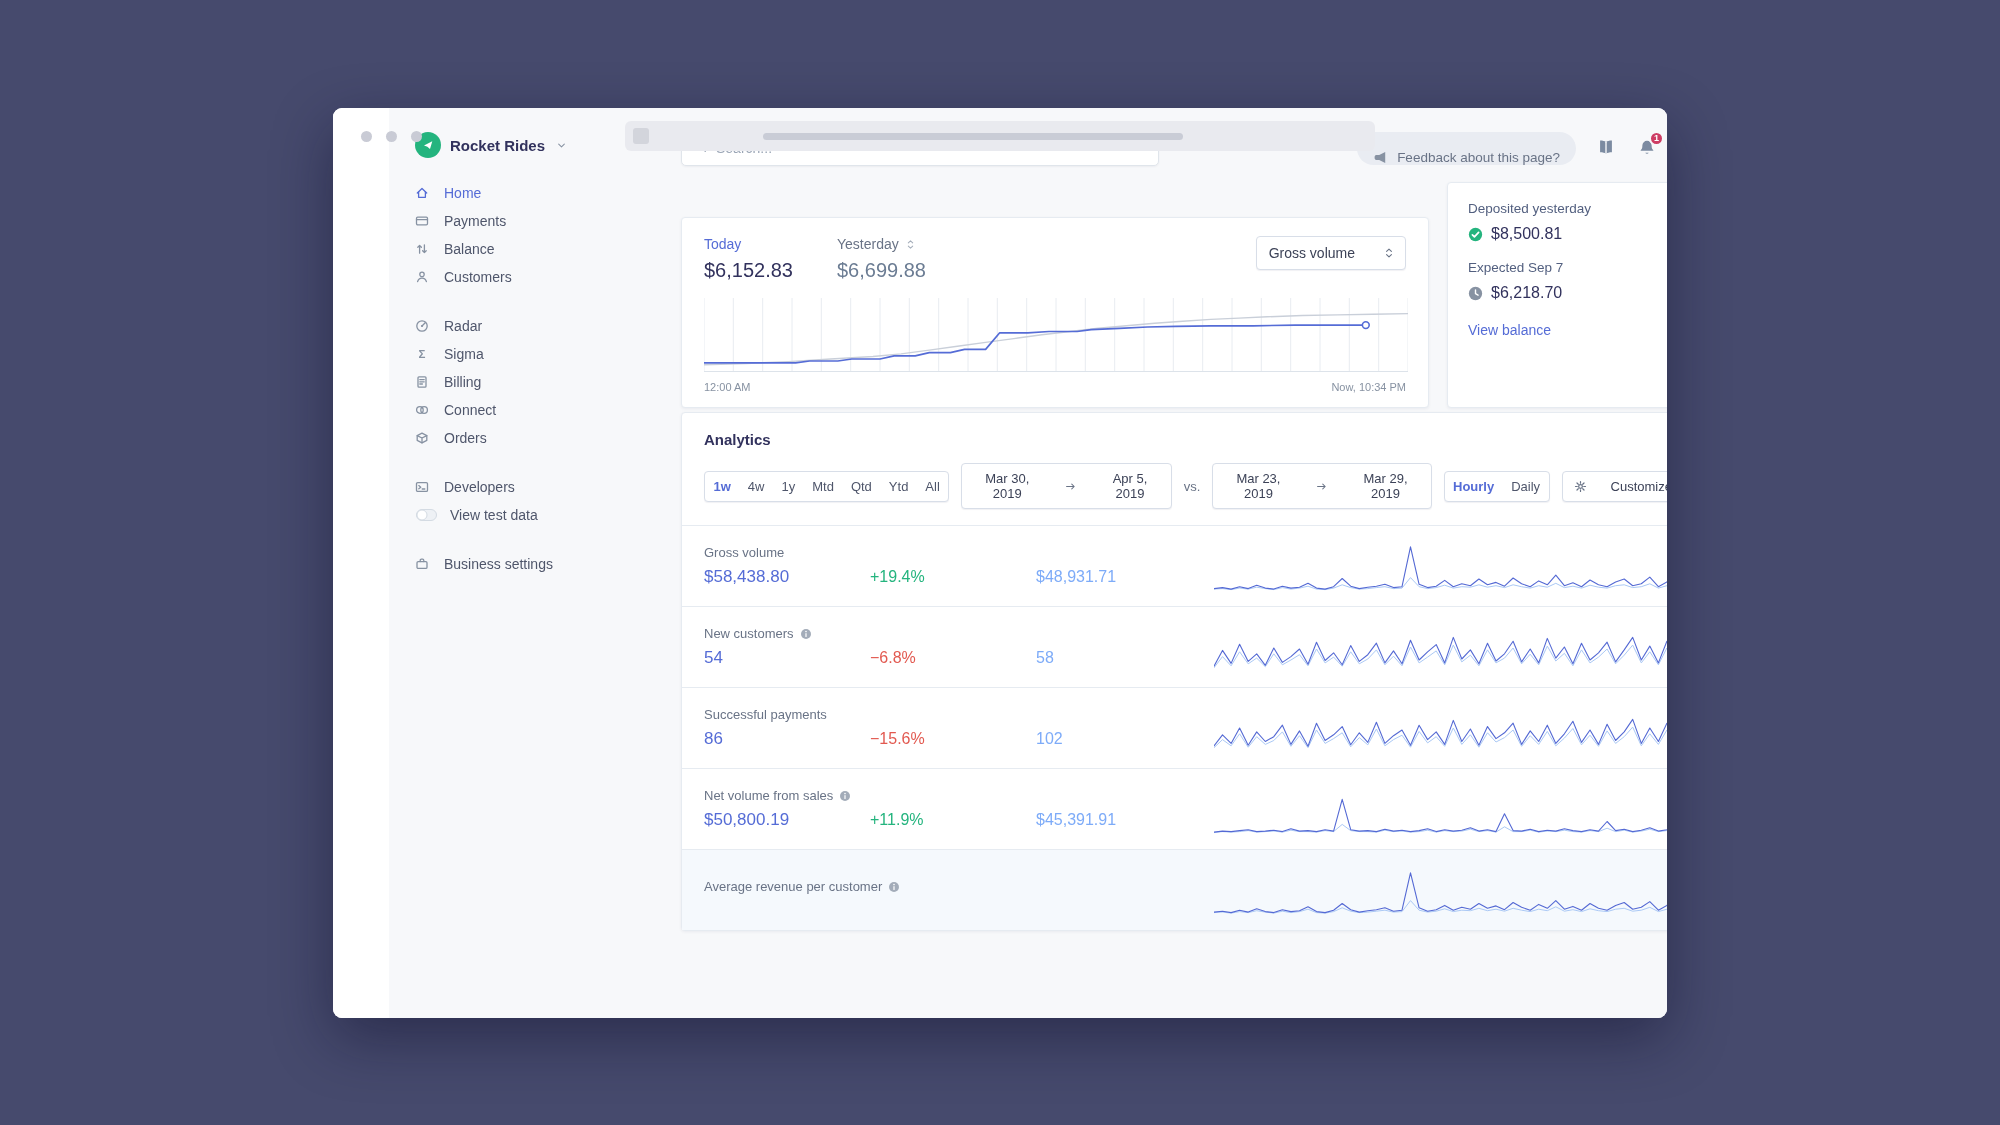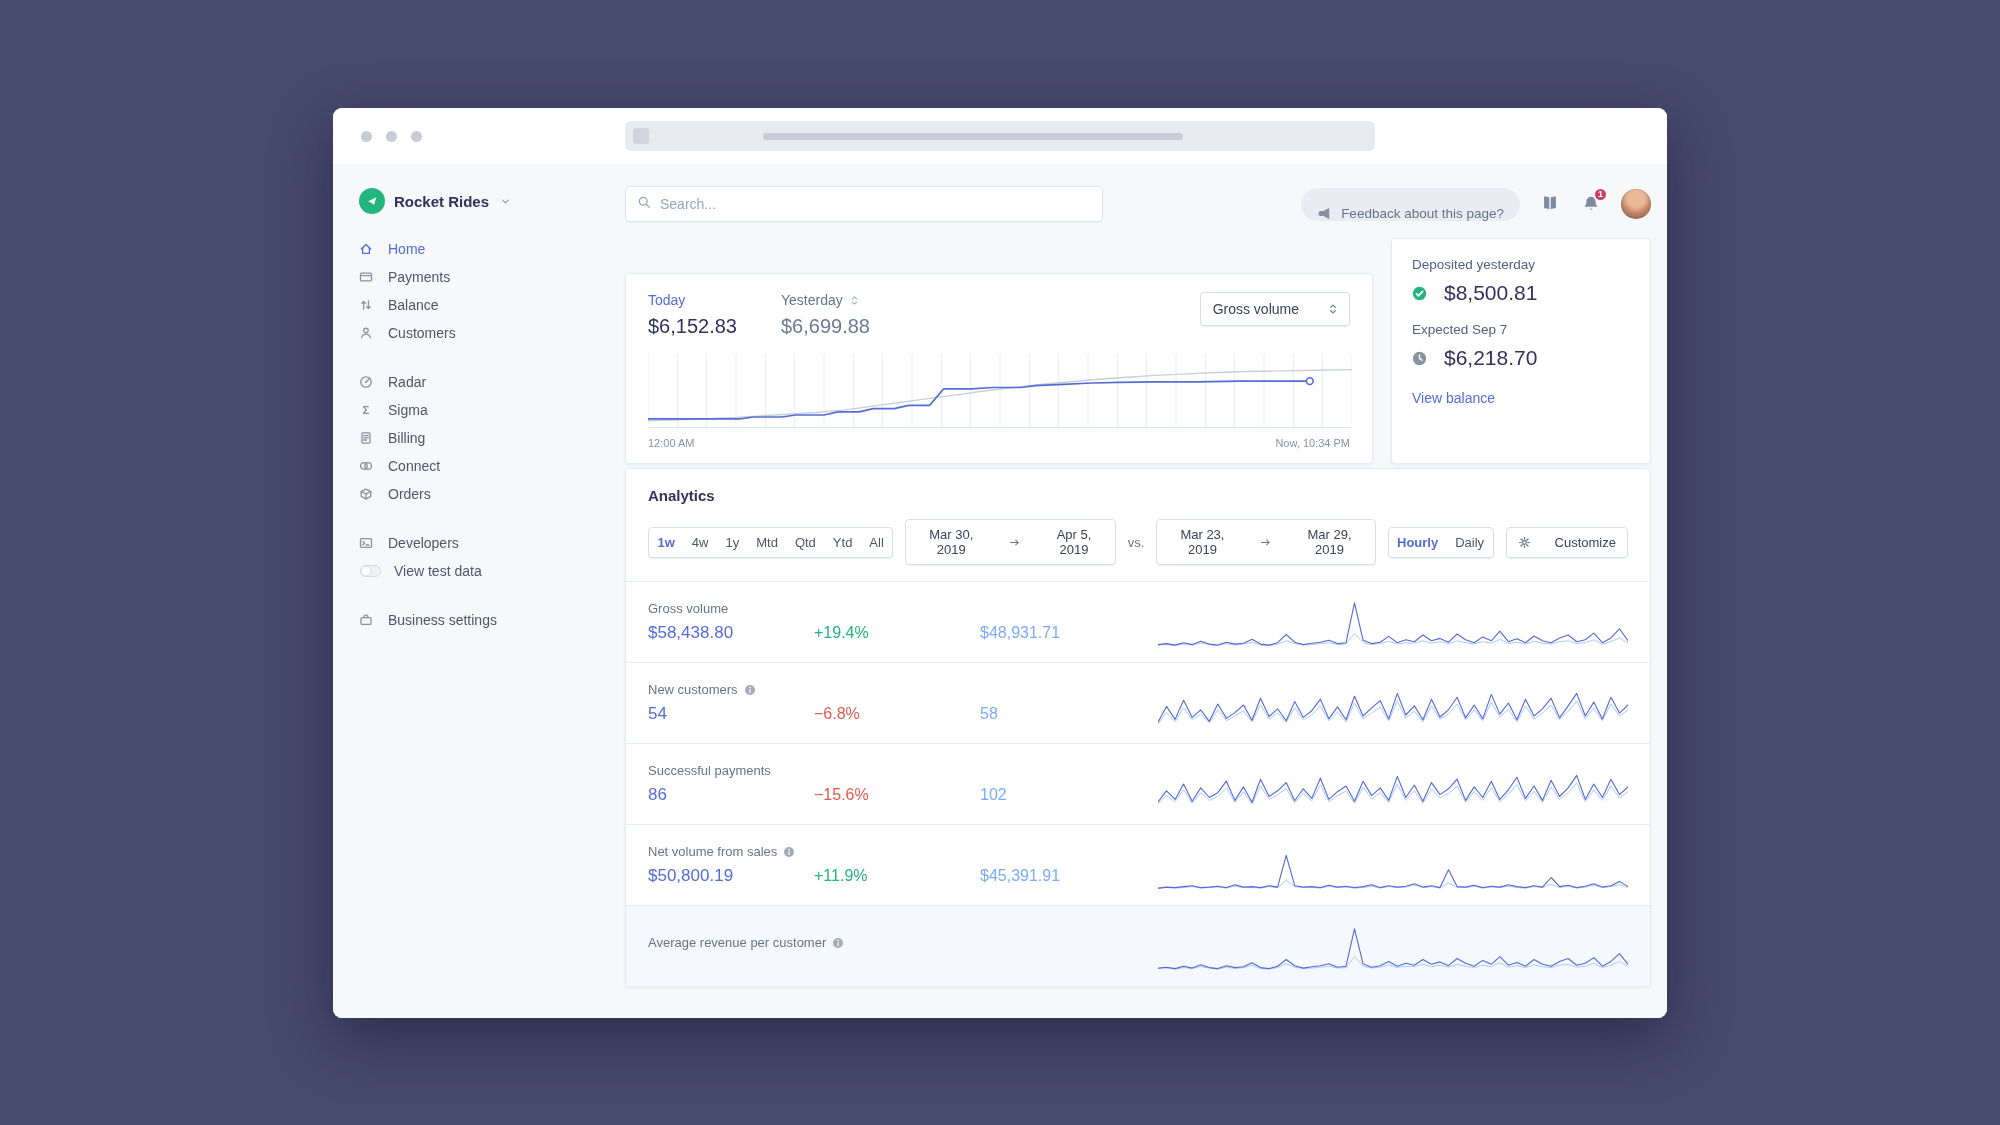--- a/index.html
+++ b/index.html
@@ -1,21 +1,21 @@
 <!DOCTYPE html>
 <html><head>
 <meta charset="utf-8">
 <style>
   * { box-sizing: border-box; margin: 0; padding: 0; }
   html,body { width:2000px; height:1125px; }
   body { background:#464a6d; font-family:"Liberation Sans", sans-serif; }
   .stage { position:relative; width:2000px; height:1125px; overflow:hidden; }
 
   .browser { position:absolute; left:333px; top:108px; width:1334px; height:910px;
-    background:#fff; border-radius:9px; overflow:hidden; display:flex; flex-direction:column;
+    background:#fff; border-radius:9px; overflow:hidden; display:flex; 
     box-shadow:0 20px 60px rgba(10,12,40,.45); }
 
   
   .chrome { flex:0 0 56px; background:#fff; position:relative; }
   .traffic { position:absolute; left:28px; top:23px; display:flex; gap:14px; }
   .tdot { width:11px; height:11px; border-radius:50%; background:#c9cbd5; }
   .urlbar { position:absolute; left:292px; top:13px; width:750px; height:30px; background:#e9eaef;
     border-radius:6px; display:flex; align-items:center; padding:0 8px; }
   .url-square { width:16px; height:16px; border-radius:3px; background:#d3d5dc; flex:0 0 auto; }
   .url-line { height:7px; width:420px; border-radius:4px; background:#c9ccd6; margin:0 auto; transform:translateX(-35px); }
@@ -68,21 +68,21 @@
   .ov-col.yesterday .ov-val { color:#6b7c93; }
   .select { margin-left:auto; display:flex; align-items:center; gap:28px; height:34px; padding:0 10px 0 12px;
     background:#fff; border:1px solid #d8dee8; border-radius:4px; font-size:14px; color:#3c4257;
     box-shadow:0 1px 1px rgba(50,50,93,.07); cursor:pointer; font-family:inherit; }
   .select .ic { color:#697386; display:flex; }
   .ov-chart { margin-top:14px; }
   .ov-x { display:flex; justify-content:space-between; font-size:11px; color:#8792a2; margin-top:5px; padding-bottom:4px; }
 
   .balance-card { width:260px; padding:18px 20px; }
   .b-lbl { font-size:13.5px; color:#525f7f; margin-bottom:9px; }
-  .b-row { display:flex; align-items:center; gap:17px; font-size:21px; color:#32325d; margin-bottom:17px;text-align:right; }
+  .b-row { display:flex; align-items:center; gap:8px; font-size:16px; color:#32325d; margin-bottom:17px;text-align:right; }
   .b-row .ic { display:flex; }
   .b-link { font-size:14px; color:#556cd6; cursor:pointer; display:inline-block; margin-top:3px; }
 
   
   .analytics-card { margin-top:4px; }
   .an-head { padding:18px 22px 15px; font-size:15px; font-weight:bold; color:#32325d; }
   .an-controls { display:flex; align-items:center; gap:12px; padding:0 22px 16px; }
   .seg { display:flex; align-items:center; background:#fff; border:1px solid #d8dee8; border-radius:4px; box-shadow:0 1px 1px rgba(50,50,93,.07); }
   .seg button { border:none; background:none; font-size:13px; color:#4f566b; padding:7px 8.5px; cursor:pointer; font-family:inherit; }
   .seg button.active { color:#556cd6; font-weight:bold; }

